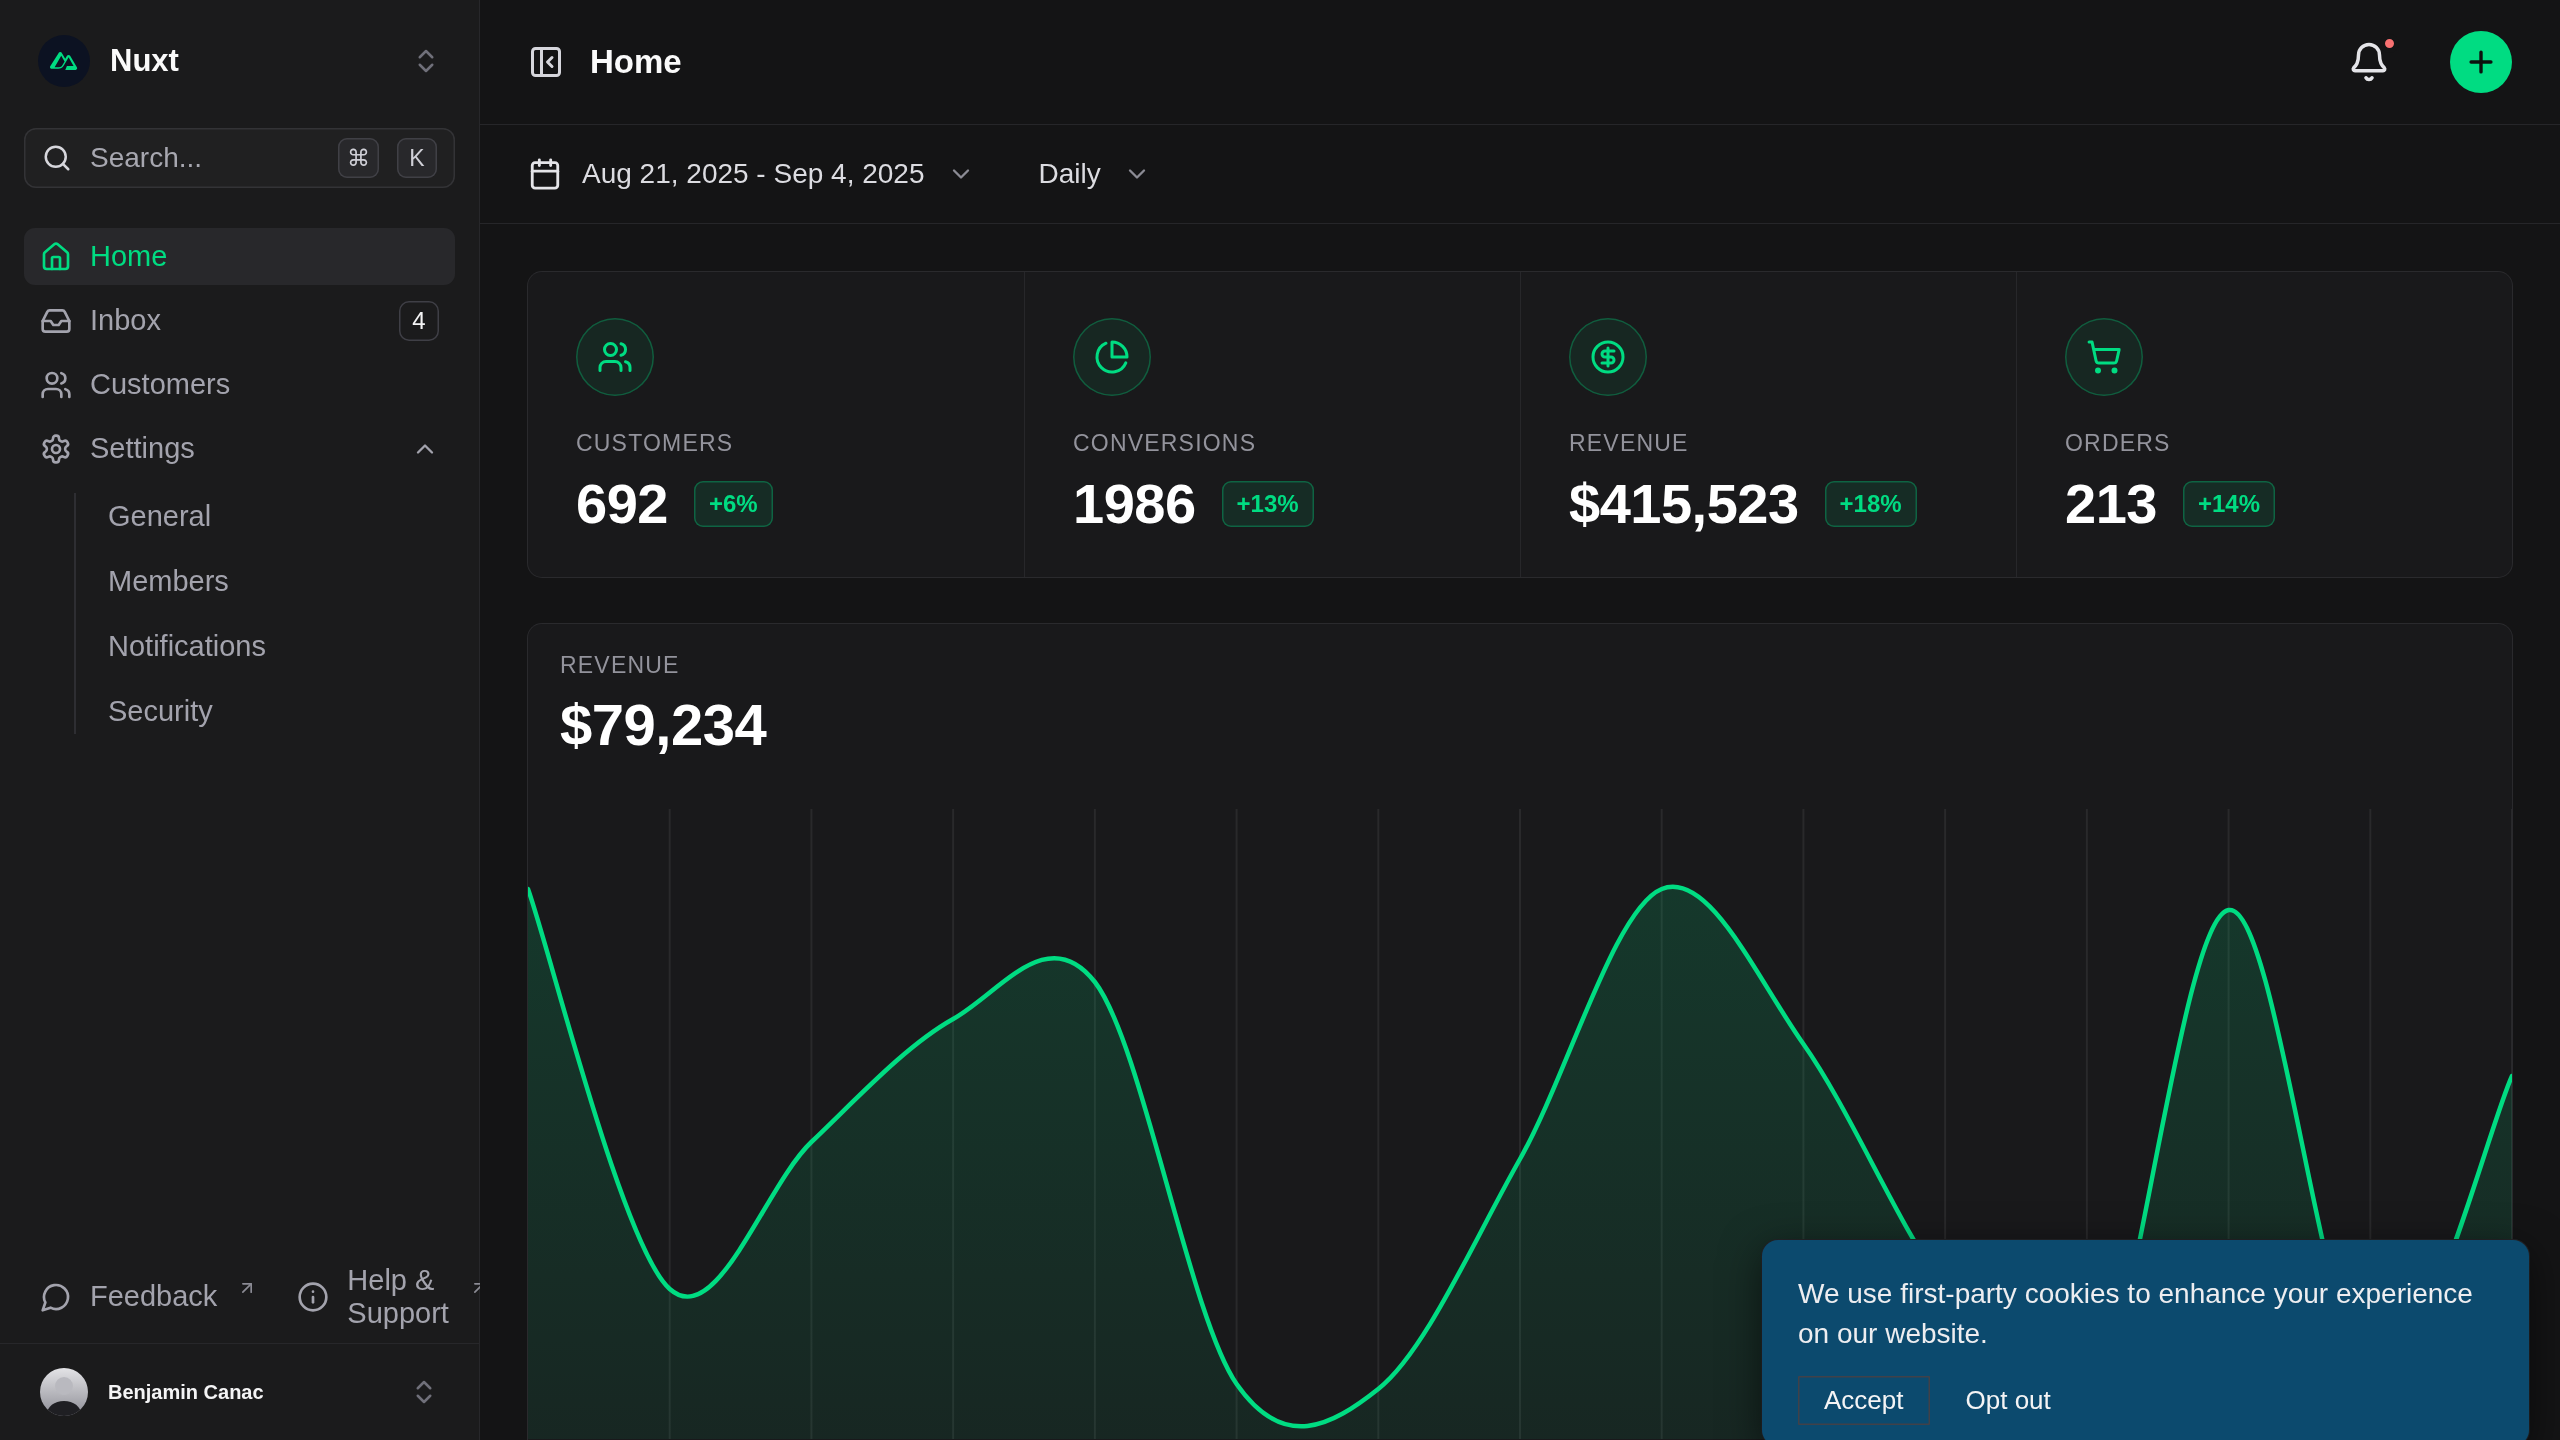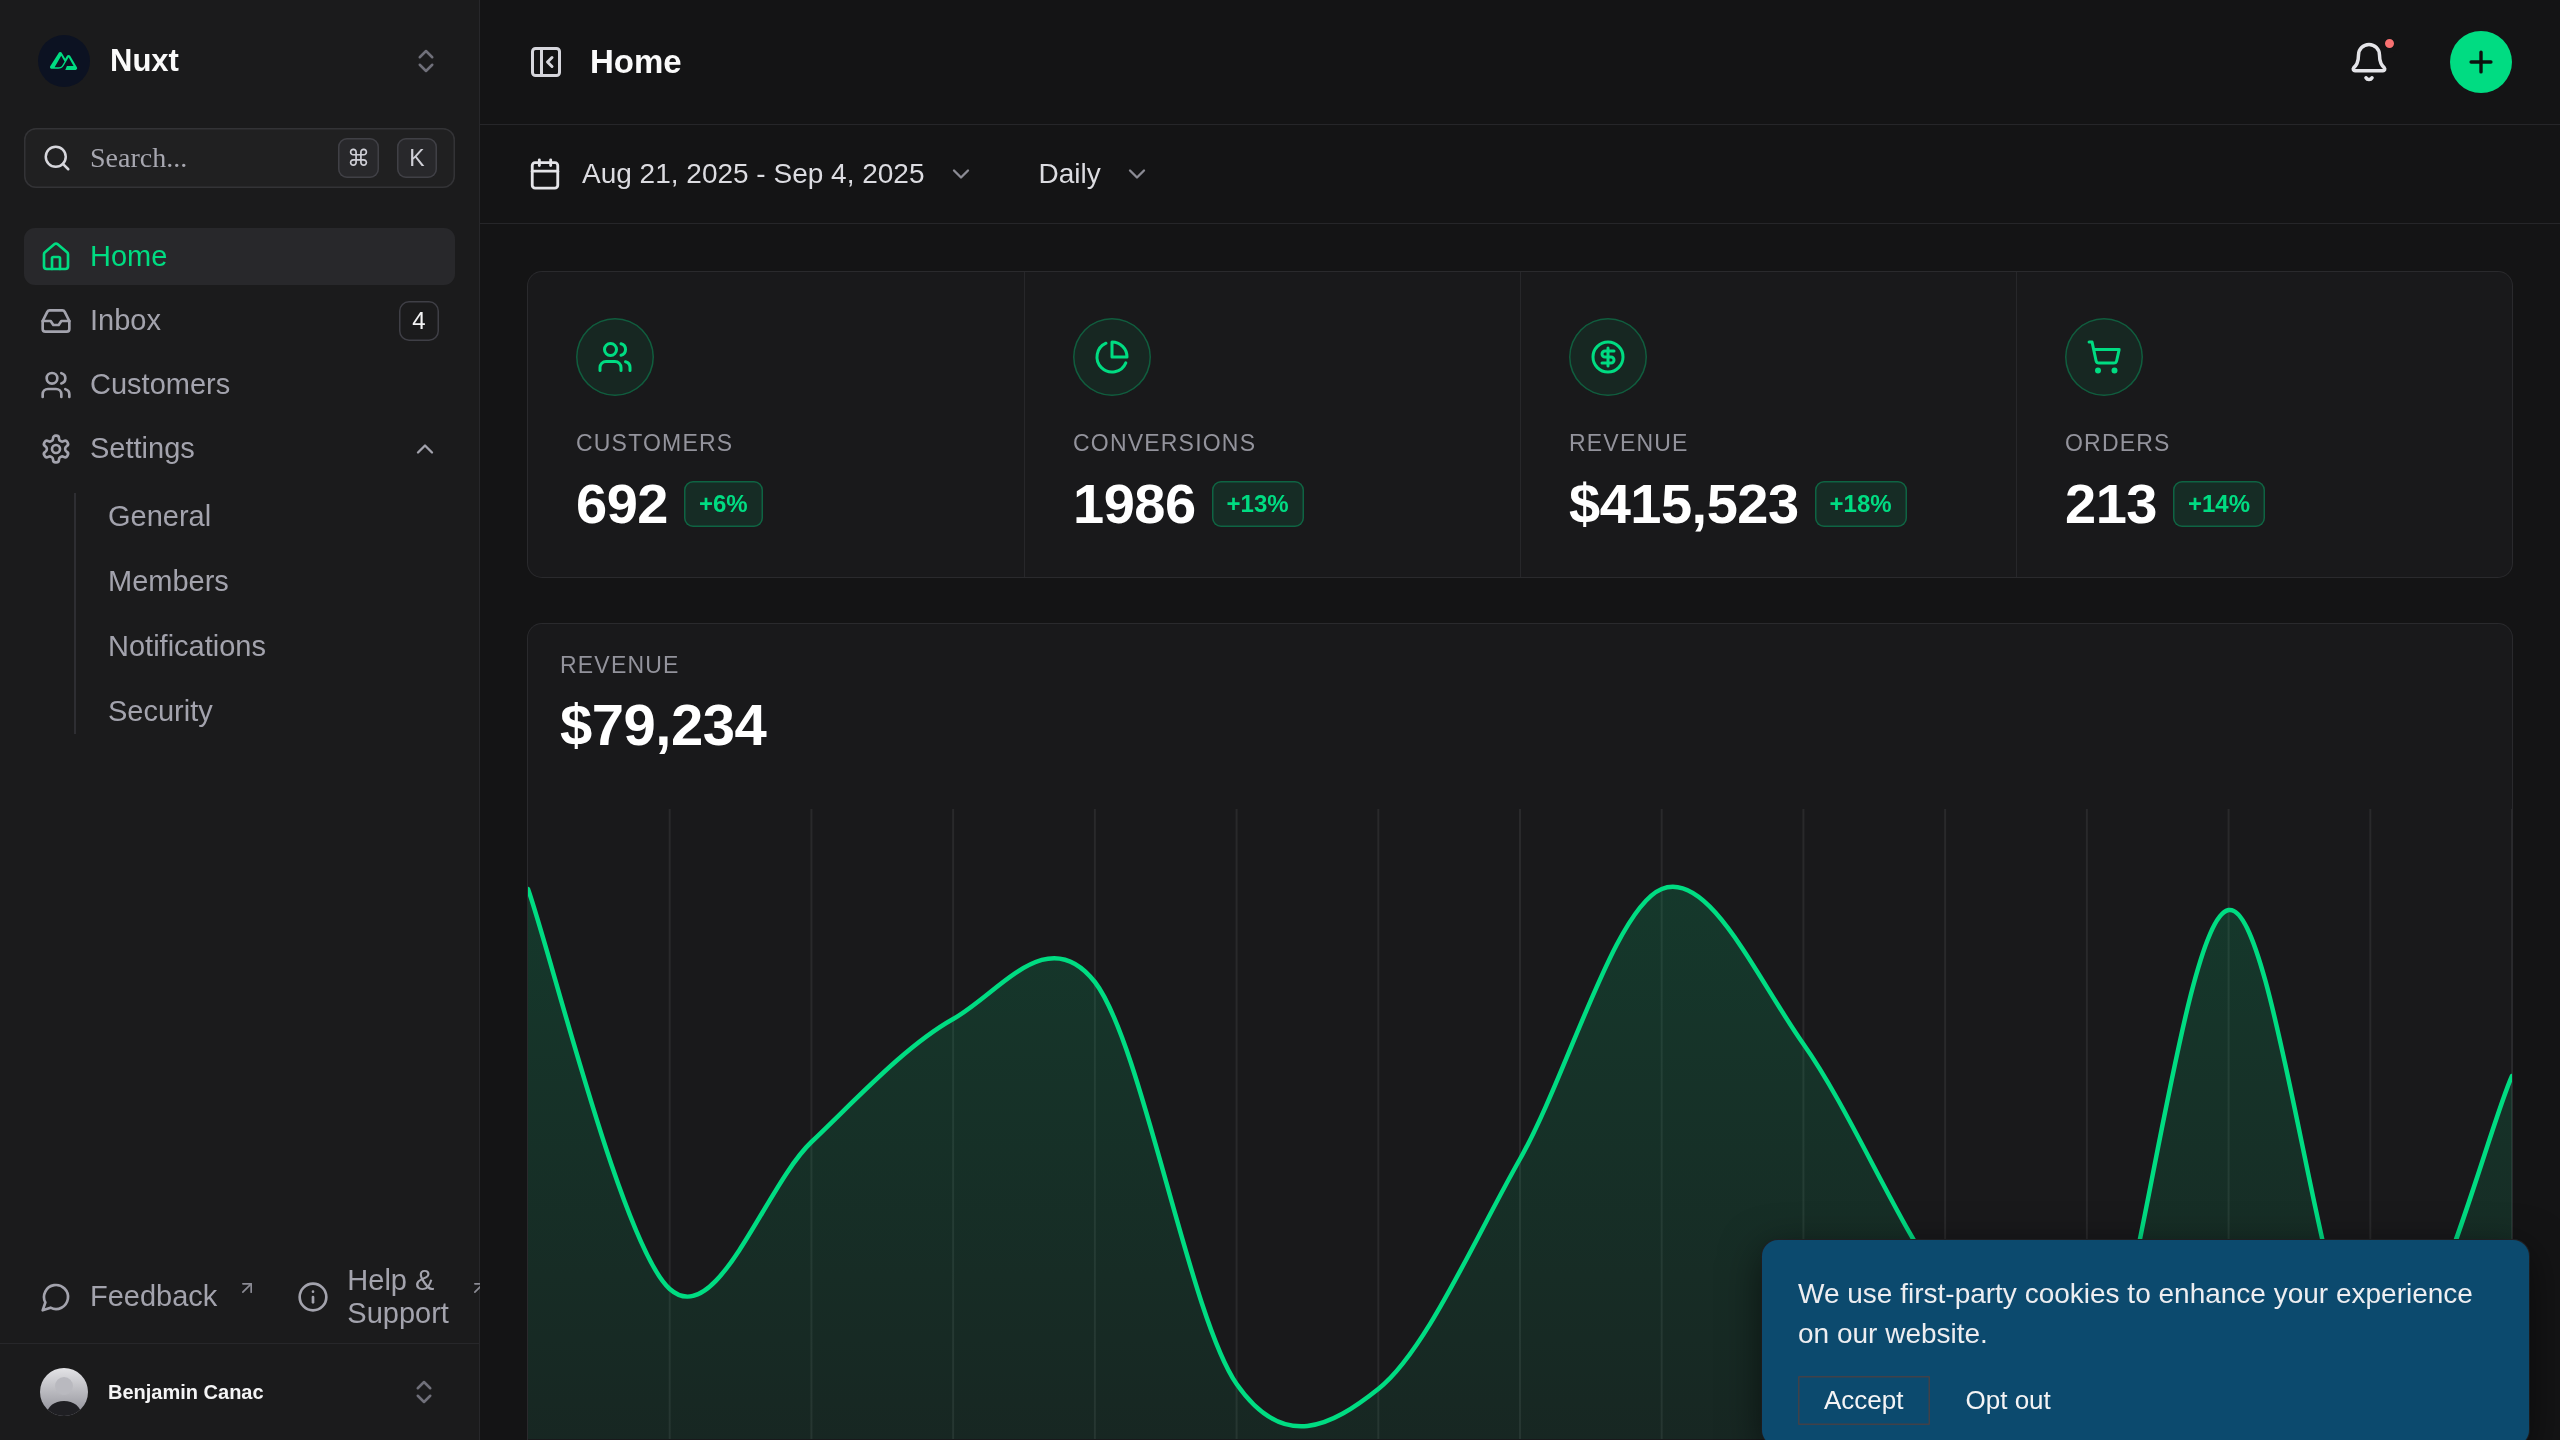--- a/index.html
+++ b/index.html
@@ -24,21 +24,21 @@
     width:52px; height:52px; border-radius:50%; background:#0c1222;
     display:flex; align-items:center; justify-content:center;
   }
   .team-name { font-size:31px; font-weight:700; color:#fafafa; flex:1; }
   .muted-ic { color:#70707a; }
   .search-box {
     margin-top:24px; height:60px; border-radius:12px; background:#202021;
     box-shadow:inset 0 0 0 1.5px #333336; display:flex; align-items:center;
     gap:18px; padding:0 18px; cursor:text;
   }
-  .search-box .ph { flex:1; font-size:28px; color:#a7a7b0;font-family:Liberation Serif, serif; }
+  .search-box .ph { flex:1; font-size:28px; color:#a7a7b0; }
   .kbd {
     min-width:40px; height:40px; padding:0 9px; border-radius:9px; background:#28282b;
     box-shadow:inset 0 0 0 1.5px #404046; color:#cfcfd6; font-size:23px;
     display:flex; align-items:center; justify-content:center;
   }
   nav.menu { margin-top:40px; display:flex; flex-direction:column; gap:7px; position:relative; }
   .mitem {
     height:57px; border-radius:11px; display:flex; align-items:center; gap:18px;
     padding:0 16px; color:#a3a3ad; font-size:29px; cursor:pointer;
   }
@@ -105,21 +105,21 @@
     box-shadow:0 0 0 1px #2a2a2d; display:grid; grid-template-columns:repeat(4,1fr);
   }
   .stat-cell { padding:46px 48px 0; }
   .stat-cell + .stat-cell { border-left:1px solid #27272a; }
   .stat-ic {
     width:78px; height:78px; border-radius:50%; background:rgba(0,220,130,0.07);
     box-shadow:inset 0 0 0 1.5px rgba(0,220,130,0.30); color:#00dc82;
     display:flex; align-items:center; justify-content:center;
   }
   .stat-label { margin-top:34px; font-size:23px; letter-spacing:1.2px; color:#93939c; }
-  .stat-valrow { margin-top:14px; display:flex; align-items:center; gap:16px; }
+  .stat-valrow { margin-top:14px; display:flex; align-items:center; gap:26px; }
   .stat-value { font-size:56px; font-weight:700; color:#ffffff; letter-spacing:-0.5px; }
   .delta-badge {
     height:46px; padding:0 15px; border-radius:9px; background:rgba(0,220,130,0.10);
     box-shadow:inset 0 0 0 1.5px rgba(0,220,130,0.32);
     display:flex; align-items:center; font-size:24px; font-weight:600;
   }
 
   
   .rev-card {
     margin-top:47px; height:1200px; border-radius:14px 14px 0 0; background:#19191b;

